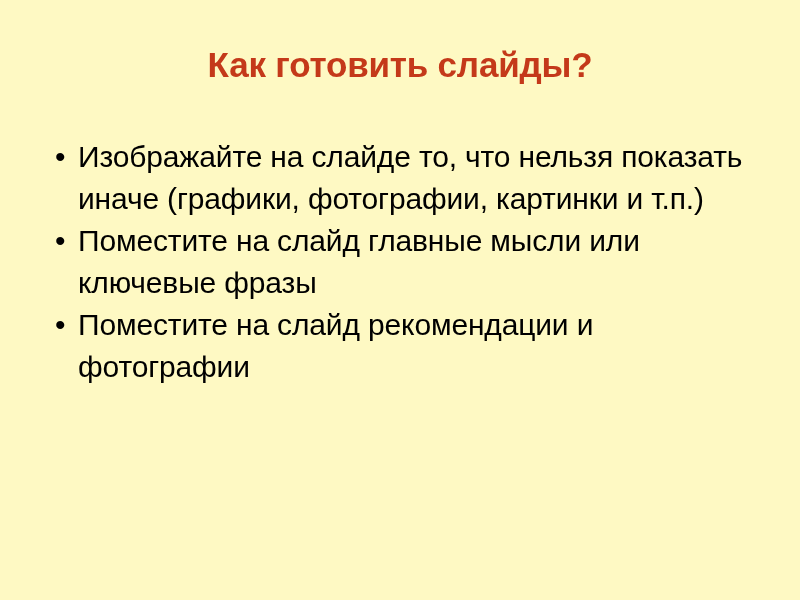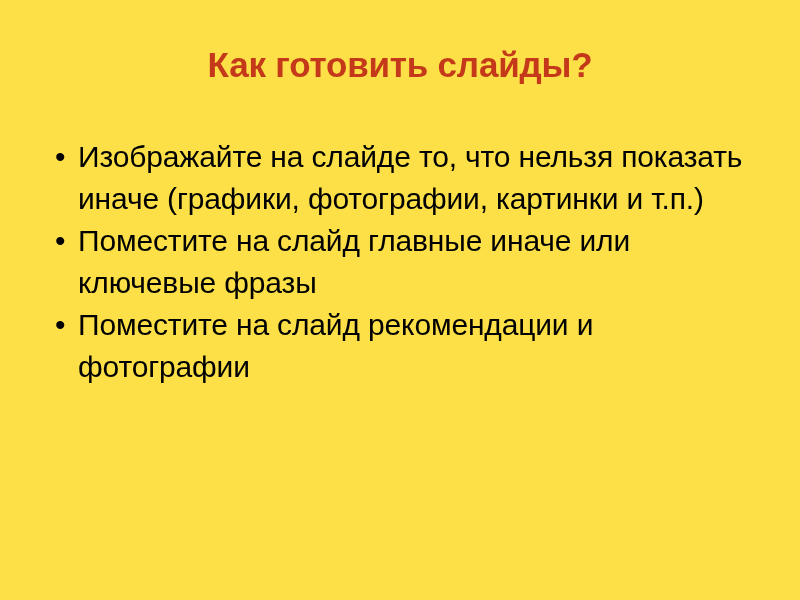--- a/index.html
+++ b/index.html
@@ -10,21 +10,21 @@
   }
   body {
     font-family: "Liberation Sans", "DejaVu Sans", sans-serif;
     -webkit-font-smoothing: antialiased;
   }
 
   .slide {
     position: relative;
     width: 800px;
     height: 600px;
-    background: #fde047;
+    background: #fef9c3;
     overflow: hidden;
     box-sizing: border-box;
   }
 
   
   .slide-title-area {
     position: absolute;
     left: 40px;
     top: 44px;
     width: 720px;
@@ -97,21 +97,21 @@
   <div class="slide-body">
     <ul class="bullet-list">
 
       <li class="bullet-item">
         <span class="bullet-marker">•</span>
         <span class="bullet-text">Изображайте на слайде то, что нельзя показать иначе (графики, фотографии, картинки и т.п.)</span>
       </li>
 
       <li class="bullet-item">
         <span class="bullet-marker">•</span>
-        <span class="bullet-text">Поместите на слайд главные иначе или ключевые фразы</span>
+        <span class="bullet-text">Поместите на слайд главные мысли или ключевые фразы</span>
       </li>
 
       <li class="bullet-item">
         <span class="bullet-marker">•</span>
         <span class="bullet-text">Поместите на слайд рекомендации и фотографии</span>
       </li>
 
     </ul>
   </div>
 

